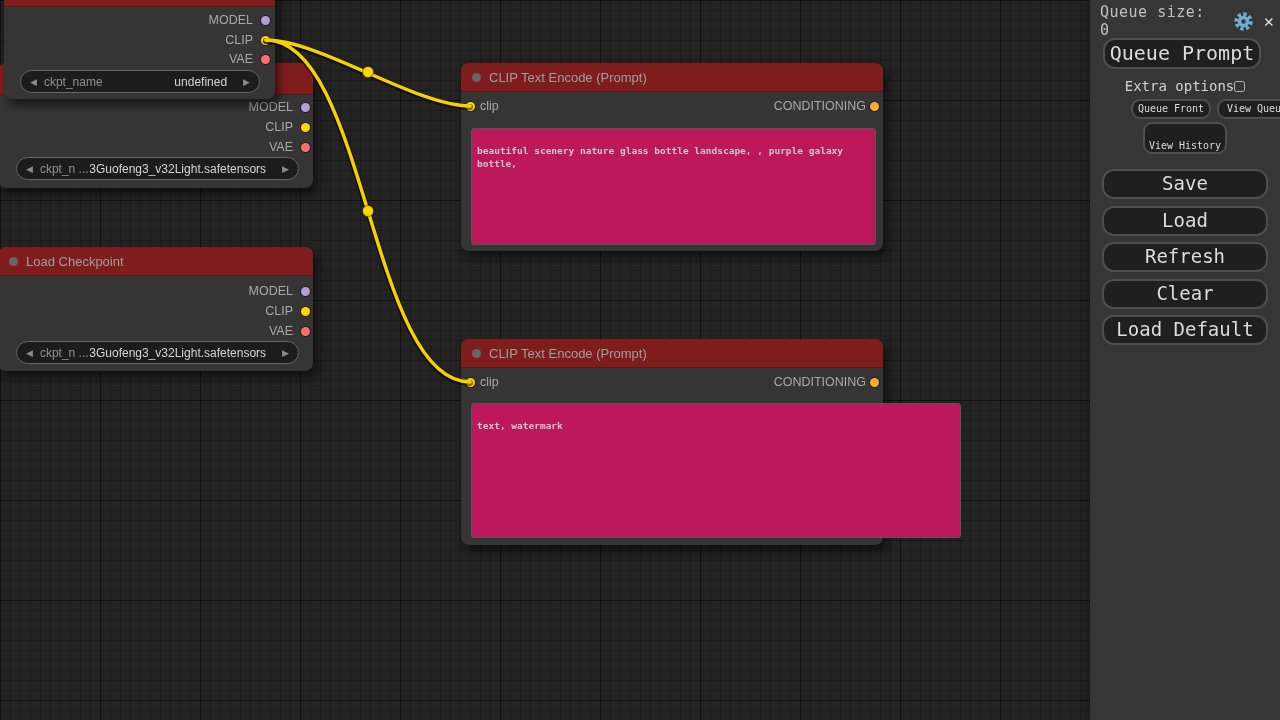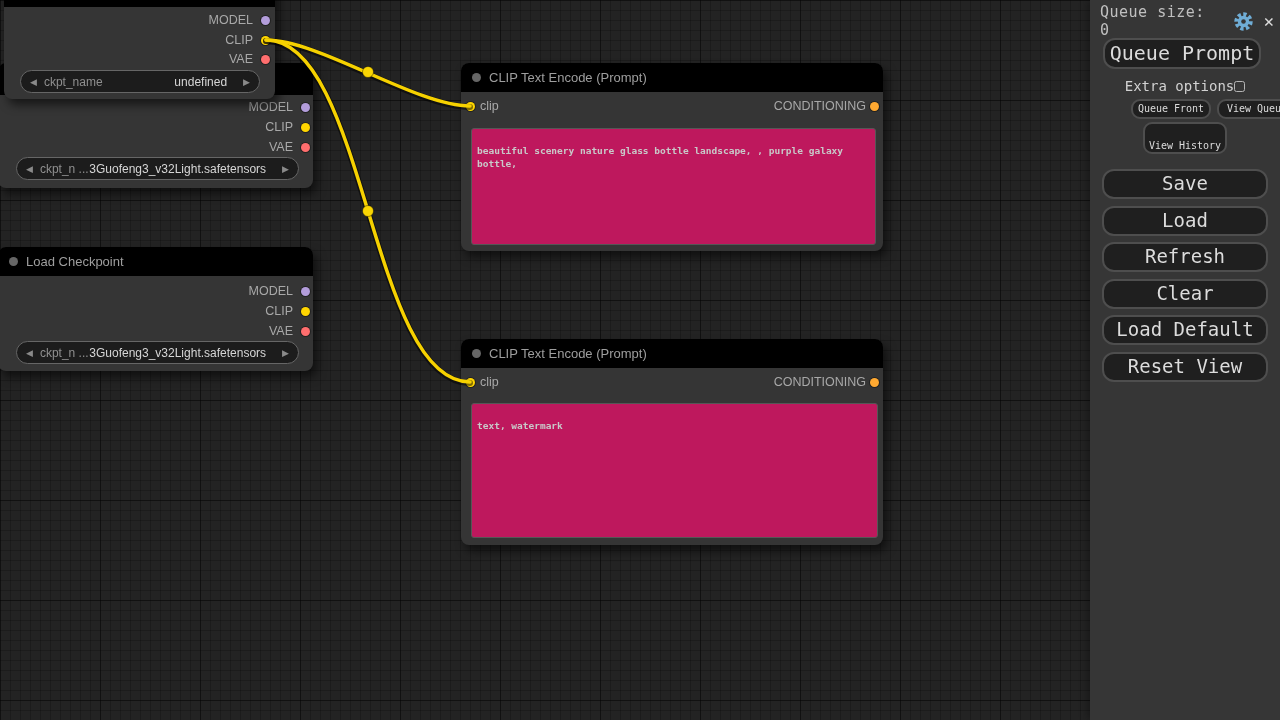--- a/index.html
+++ b/index.html
@@ -11,21 +11,21 @@
     background-color:#232323;
     background-image:
       linear-gradient(rgba(0,0,0,0.38) 1px, transparent 1px),
       linear-gradient(90deg, rgba(0,0,0,0.38) 1px, transparent 1px),
       linear-gradient(rgba(0,0,0,0.20) 1px, transparent 1px),
       linear-gradient(90deg, rgba(0,0,0,0.20) 1px, transparent 1px);
     background-size:100px 100px,100px 100px,10px 10px,10px 10px; }
 
   .node { position:absolute; background:#353535; border-radius:8px;
           box-shadow:4px 6px 10px rgba(0,0,0,0.55); }
-  .ntitle { position:relative; background:#000000; border-radius:8px 8px 0 0;
+  .ntitle { position:relative; background:#7f1d1d; border-radius:8px 8px 0 0;
             border-bottom:1px solid rgba(0,0,0,0.25);
             display:flex; align-items:center; color:#9e9e9e; font-size:13px; }
   .collapse-dot { width:9px; height:9px; border-radius:50%; background:#666;
                   margin:0 8px 0 11px; flex:0 0 auto; }
   .srow { position:absolute; left:0; right:0; height:20px; line-height:20px; }
   .slabel { position:absolute; color:#a8a8a8; font-size:12.5px; white-space:nowrap; }
   .slabel.out { text-align:right; }
   .dot { position:absolute; top:50%; width:9px; height:9px; margin-top:-4.5px;
          border-radius:50%; box-shadow:0 0 0 1px rgba(0,0,0,0.35); }
   .pill { position:absolute; height:23px; background:#1c1c1c; border:1px solid #666;
@@ -169,21 +169,21 @@
     <div class="ntitle" style="height:29px;">
       <span class="collapse-dot"></span>
       <span>CLIP Text Encode (Prompt)</span>
     </div>
     <div class="srow" style="top:33px;">
       <span class="dot" style="left:5px; background:#FFD500;"></span>
       <span class="slabel" style="left:19px;">clip</span>
       <span class="slabel out" style="right:17px;">CONDITIONING</span>
       <span class="dot" style="right:4px; background:#FFA931;"></span>
     </div>
-    <div class="prompt-box" style="left:10px; top:64px; width:407px; height:135px;">text, watermark</div>
+    <div class="prompt-box" style="left:10px; top:64px; width:490px; height:135px;">text, watermark</div>
   </div>
 
   <svg id="wires" width="1090" height="720" viewBox="0 0 1090 720">
     <path class="wire-shadow" d="M266,41 C320,41 416,107 470,107"></path>
     <path class="wire-shadow" d="M266,41 C366,41 370,383 470,383"></path>
     <path class="wire" d="M266,40 C320,40 416,106 470,106"></path>
     <path class="wire" d="M266,40 C366,40 370,382 470,382"></path>
     <circle class="wire-dot" cx="368" cy="72" r="5.5"></circle>
     <circle class="wire-dot" cx="368" cy="211" r="5.5"></circle>
   </svg>
@@ -213,15 +213,14 @@
   </div>
 
   <div class="mbtn" id="view-history">View History</div>
 
   <div class="big-col">
     <div class="mbtn bbtn">Save</div>
     <div class="mbtn bbtn">Load</div>
     <div class="mbtn bbtn">Refresh</div>
     <div class="mbtn bbtn">Clear</div>
     <div class="mbtn bbtn">Load Default</div>
-    <div class="mbtn bbtn">Reset View</div>
   </div>
 </div>
 
 </body></html>

